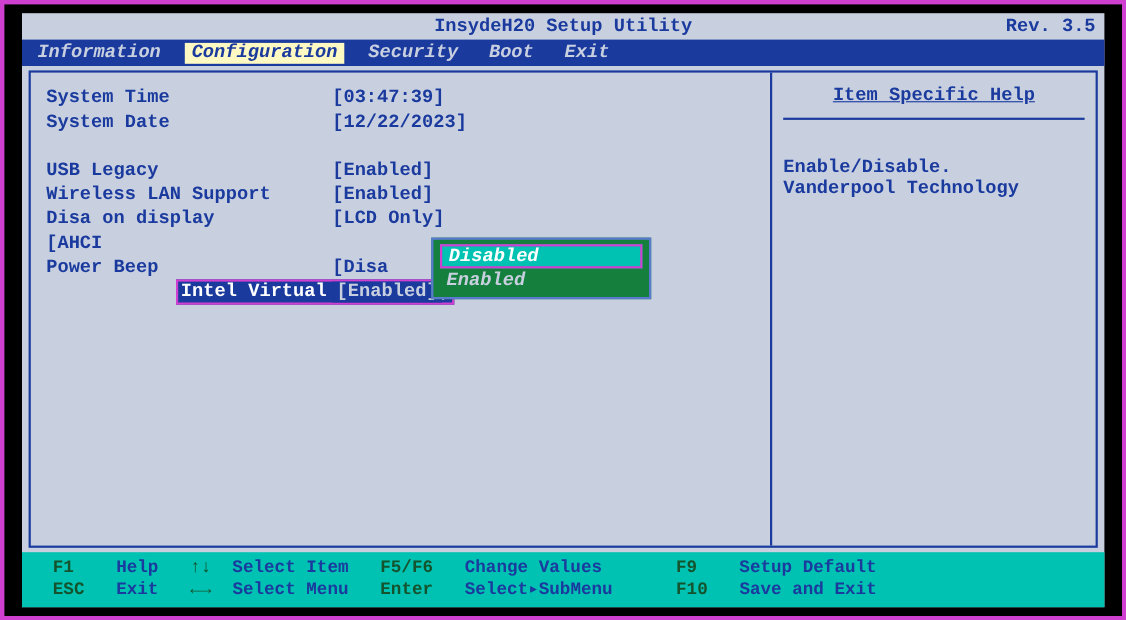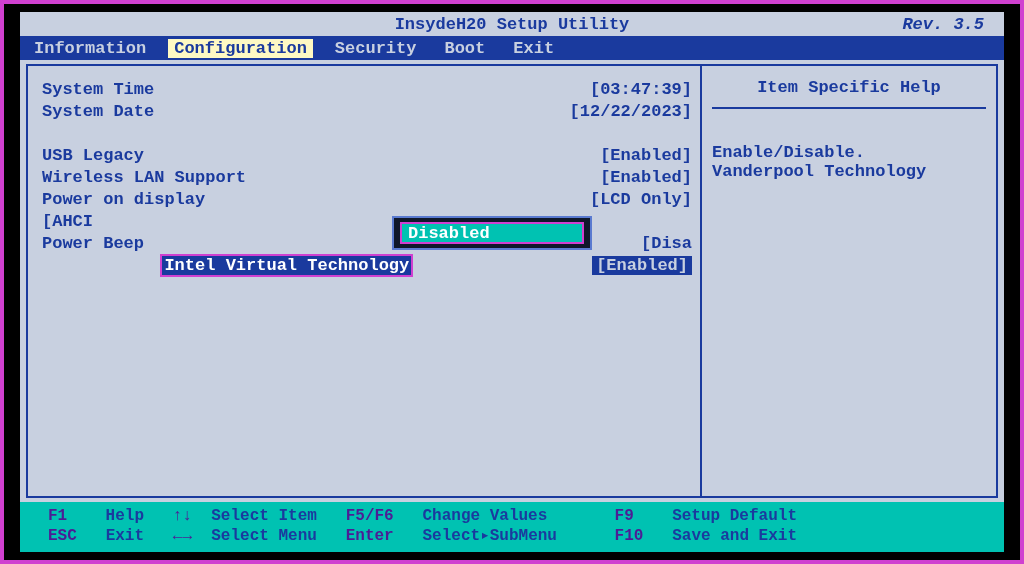--- a/index.html
+++ b/index.html
@@ -30,32 +30,32 @@
   .titlebar {
     height: 24px;
     display: flex;
     align-items: center;
     justify-content: center;
     color: #1a3a9e;
     position: relative;
   }
   .rev {
     position: absolute;
-    right: 20px;
-    color: #1a3a9e;
-    font-style: italic;
+    right: 8px;
+    color: #1a3a9e;
   }
   .menubar {
     height: 24px;
     background: #1a3a9e;
     display: flex;
     align-items: center;
     padding: 0 8px;
     color: #c8d0e0;
     gap: 16px;
+    font-style: italic;
   }
   .menu-item { padding: 0 6px; color: #c8d0e0; }
   .menu-item.active { background: #fef9c3; color: #1a3a9e; }
   .workarea {
     flex: 1;
     border: 2px solid #1a3a9e;
     margin: 4px 6px 4px 6px;
     display: flex;
     position: relative;
   }
@@ -69,65 +69,67 @@
     width: 296px;
     border-left: 2px solid #1a3a9e;
     color: #1a3a9e;
     padding: 6px 10px 8px 10px;
     display: flex;
     flex-direction: column;
   }
   .help-title {
     text-align: center;
     padding: 6px 0 10px 0;
+    text-decoration: underline;
   }
   .help-sep {
     border-top: 2px solid #1a3a9e;
     margin-bottom: 16px;
   }
-  .row { display: flex; height: 22px; align-items: center; justify-content: space-between; }
+  .row { display: flex; height: 22px; align-items: center; }
   .row .lab { width: 260px; white-space: pre; }
   .row .val { white-space: pre; }
   .spacer { height: 22px; }
   .selected-row {
     background: transparent;
   }
   .selected-label {
     background: #1a3a9e;
     color: #fff;
     border: 2px solid #d040d0;
     padding: 0 2px;
     margin-left: -4px;
   }
   .popup {
     position: absolute;
     left: 364px;
     top: 150px;
     width: 200px;
-    background: #0f172a;
+    background: #15803d;
     border: 2px solid #5a7ad0;
     padding: 4px 6px;
     color: #c8d0e0;
+    font-style: italic;
   }
   .popup .opt { height: 22px; display: flex; align-items: center; padding: 0 6px; }
   .popup .opt.sel {
     background: #00c2b2;
     color: #fff;
     border: 2px solid #d040d0;
     margin: 0 0;
   }
   .footer {
     background: #00c2b2;
     color: #1a3a9e;
     padding: 4px 10px 6px 28px;
     font-size: 16px;
     line-height: 20px;
     white-space: pre;
   }
-  .footer .wt { color: #4c1d95; }
+  .footer .wt { color: #14532d; }
 </style>
 </head>
 <body>
 
 <div class="screen">
   <div class="bios">
 
     <div class="titlebar">
       <span>InsydeH20 Setup Utility</span>
       <span class="rev">Rev. 3.5</span>
@@ -157,40 +159,41 @@
 
         <div class="row">
           <span class="lab">USB Legacy</span>
           <span class="val">[Enabled]</span>
         </div>
         <div class="row">
           <span class="lab">Wireless LAN Support</span>
           <span class="val">[Enabled]</span>
         </div>
         <div class="row">
-          <span class="lab">Power on display</span>
+          <span class="lab">Disa on display</span>
           <span class="val">[LCD Only]</span>
         </div>
         <div class="row">
           <span class="val">[AHCI</span>
         </div>
         <div class="row">
           <span class="lab">Power Beep</span>
           <span class="val">[Disa</span>
         </div>
 
         <div class="row selected-row">
           <span class="lab">
             <span class="selected-label">Intel Virtual Technology</span>
           </span>
           <span class="val" style="color:#c8d0e0; background:#1a3a9e; padding:0 4px;">[Enabled]</span>
         </div>
 
         <div class="popup">
           <div class="opt sel">Disabled</div>
+          <div class="opt">Enabled</div>
         </div>
 
       </div>
 
       <div class="pane-right">
         <div class="help-title">Item Specific Help</div>
         <div class="help-sep"></div>
         <div style="height:18px;"></div>
         <div>Enable/Disable.</div>
         <div>Vanderpool Technology</div>

